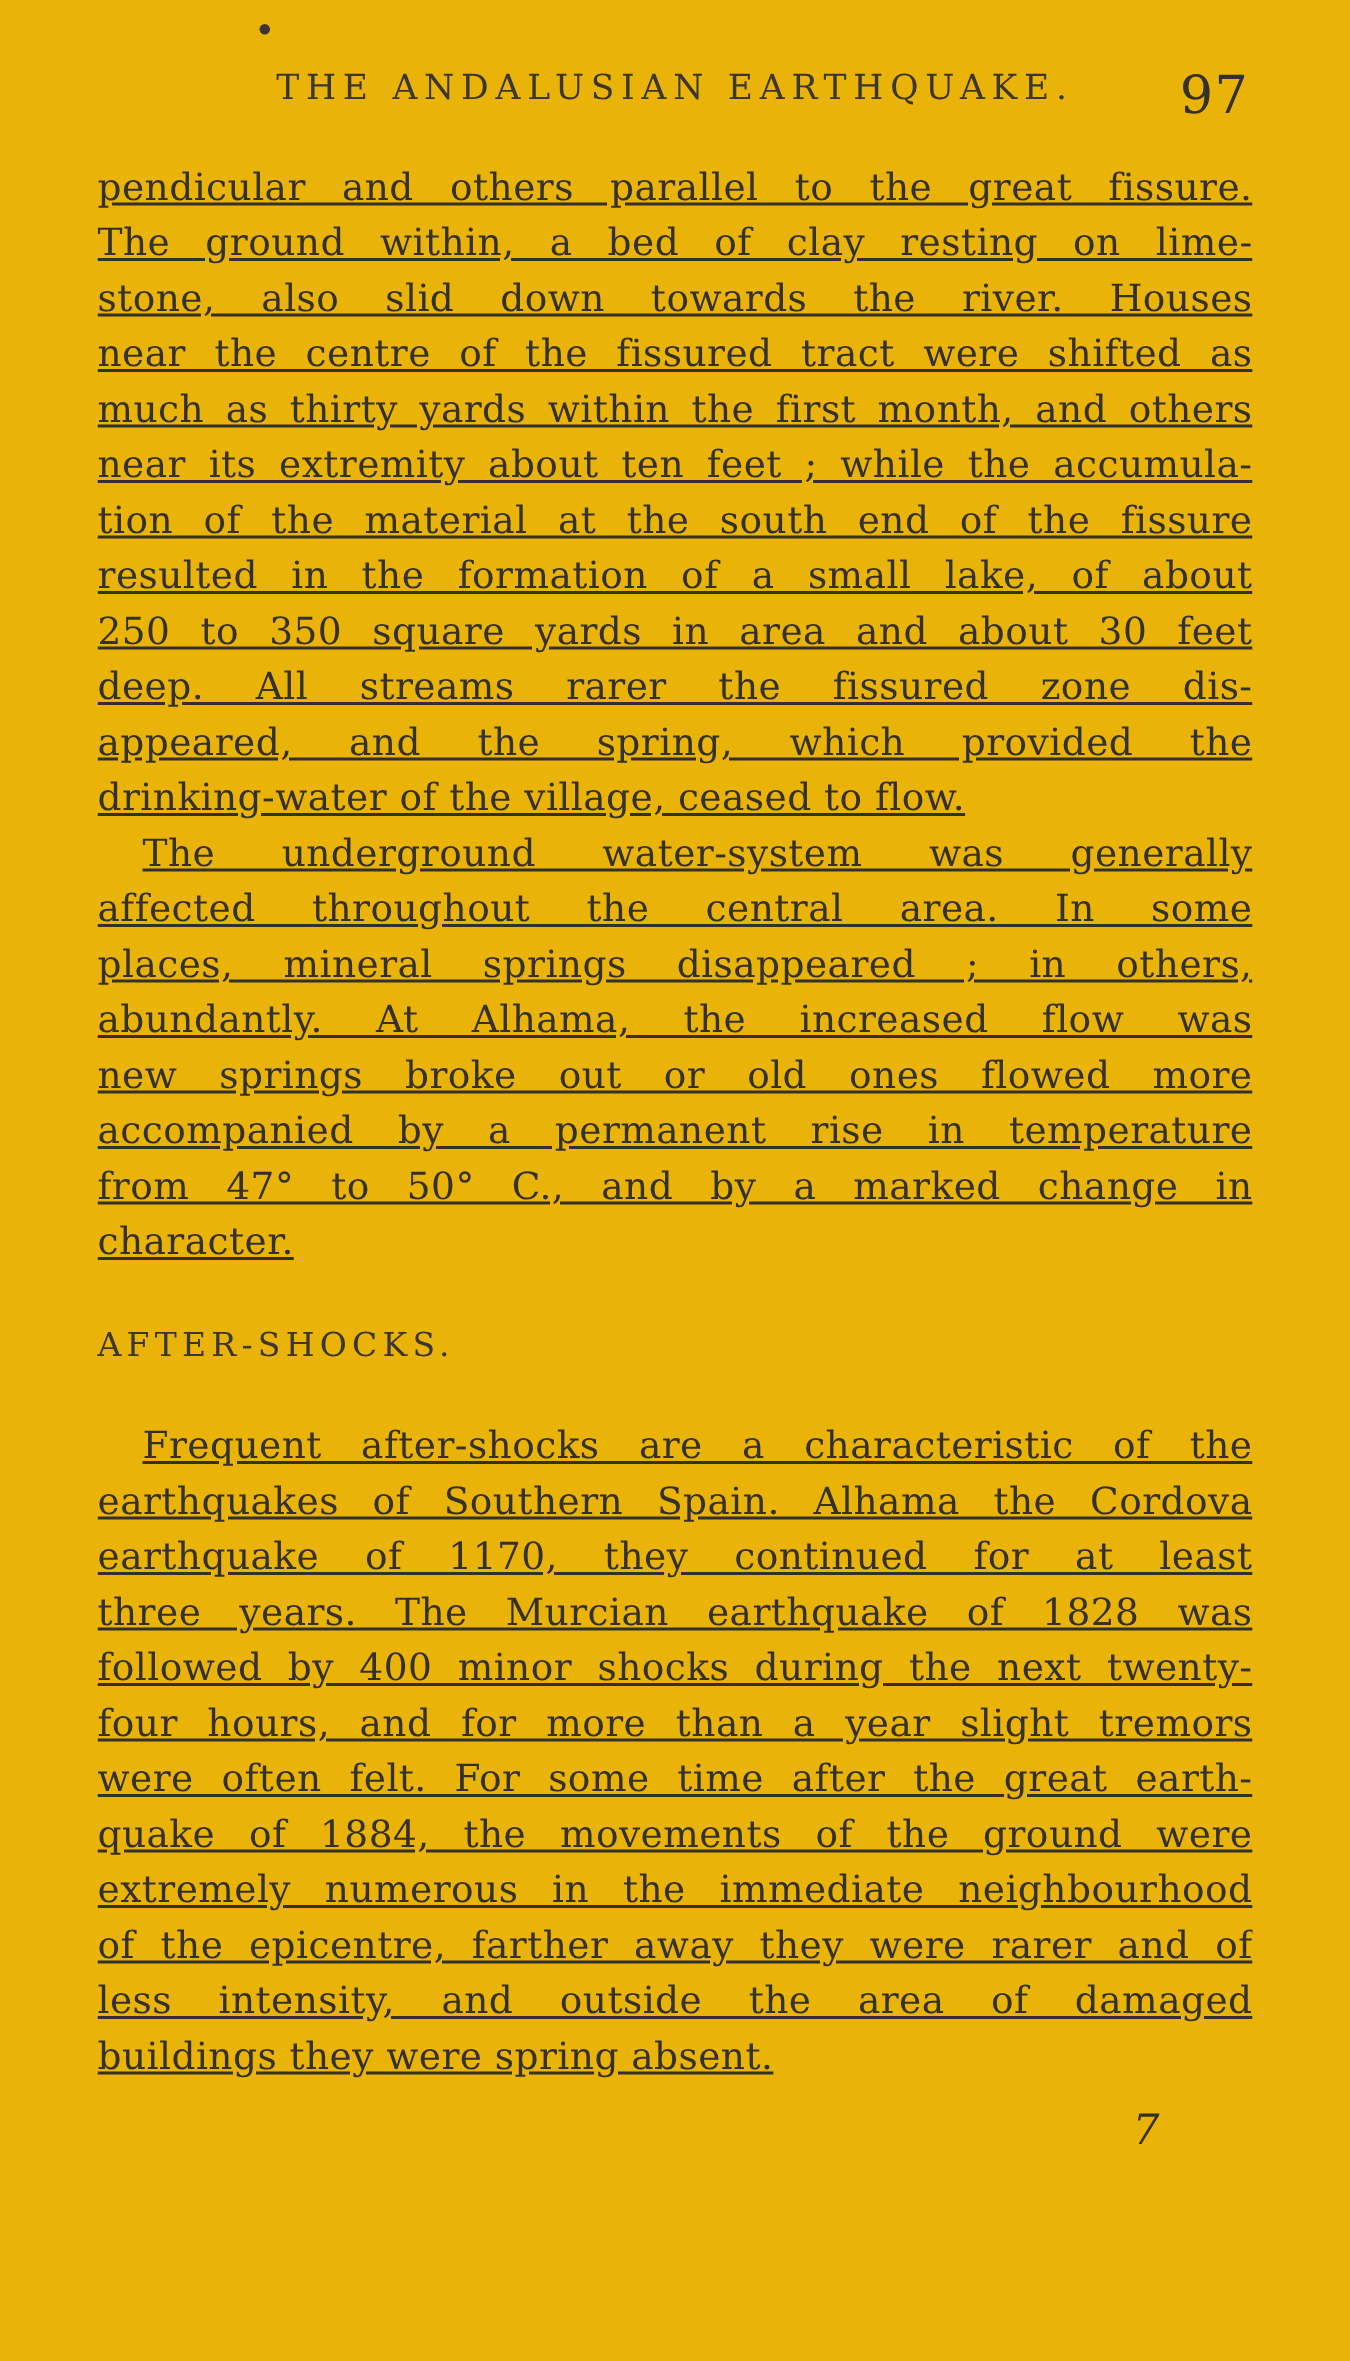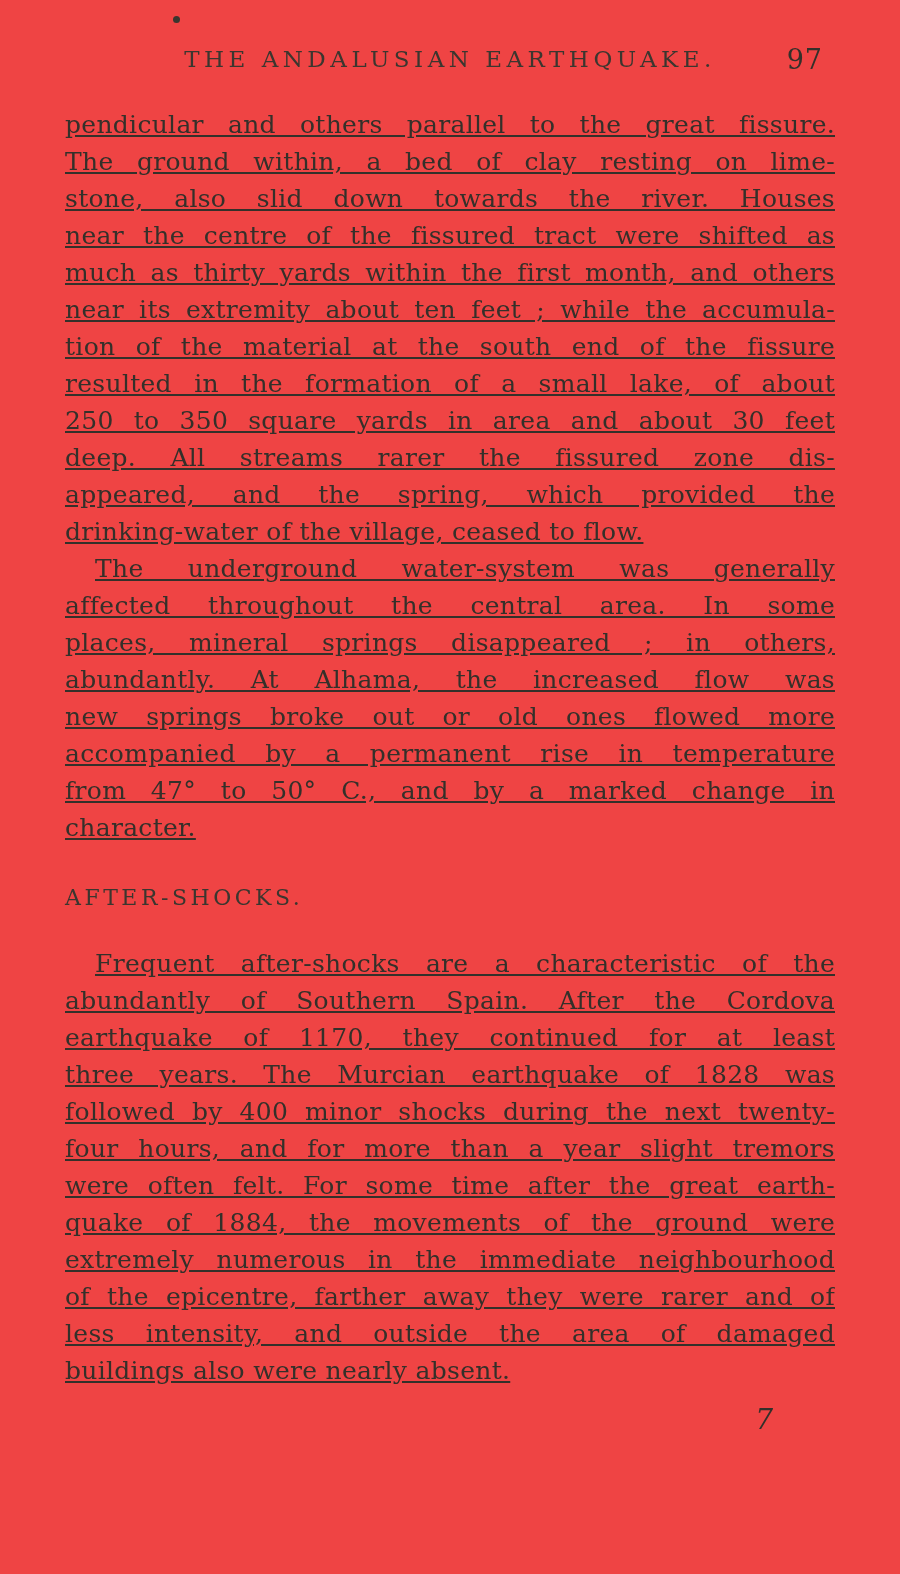--- a/index.html
+++ b/index.html
@@ -1,21 +1,21 @@
 <!DOCTYPE html>
 <html><head>
 <meta charset="utf-8">
 <style>
   html, body { margin: 0; padding: 0; background: #e8e6e1; }
   .page {
     position: relative;
     width: 900px;
     height: 1574px;
     margin: 0 auto;
-    background: #ef4444;
+    background: #eab308;
     font-family: "DejaVu Serif", "Liberation Serif", serif;
     color: #34302a;
     box-sizing: border-box;
     overflow: hidden;
   }
   .ink-dot {
     position: absolute;
     left: 173px;
     top: 16px;
     width: 7px;
@@ -31,23 +31,23 @@
   }
   .running-title {
     display: block;
     text-align: center;
     font-size: 23px;
     letter-spacing: 4.5px;
     color: #3b362f;
   }
   .page-number {
     position: absolute;
-    right: 12px;
+    right: 2px;
     top: 44px;
-    font-size: 27px;
+    font-size: 35px;
     letter-spacing: 1px;
   }
   .body {
     margin: 26px 65px 0 65px;
     font-size: 25px;
     line-height: 37px;
     letter-spacing: 0.3px;
   }
   .paragraph { margin: 0; }
   .line {
@@ -107,27 +107,27 @@
         <div class="line">places, mineral springs disappeared ; in others,</div>
         <div class="line">abundantly. At Alhama, the increased flow was</div>
         <div class="line">new springs broke out or old ones flowed more</div>
         <div class="line">accompanied by a permanent rise in temperature</div>
         <div class="line">from 47° to 50° C., and by a marked change in</div>
         <div class="line last">character.</div>
       </div>
       <div class="section-heading">AFTER-SHOCKS.</div>
       <div class="paragraph">
         <div class="line indent">Frequent after-shocks are a characteristic of the</div>
-        <div class="line">abundantly of Southern Spain. After the Cordova</div>
+        <div class="line">earthquakes of Southern Spain. Alhama the Cordova</div>
         <div class="line">earthquake of 1170, they continued for at least</div>
         <div class="line">three years. The Murcian earthquake of 1828 was</div>
         <div class="line">followed by 400 minor shocks during the next twenty-</div>
         <div class="line">four hours, and for more than a year slight tremors</div>
         <div class="line">were often felt. For some time after the great earth-</div>
         <div class="line">quake of 1884, the movements of the ground were</div>
         <div class="line">extremely numerous in the immediate neighbourhood</div>
         <div class="line">of the epicentre, farther away they were rarer and of</div>
         <div class="line">less intensity, and outside the area of damaged</div>
-        <div class="line last">buildings also were nearly absent.</div>
+        <div class="line last">buildings they were spring absent.</div>
       </div>
     </div>
   <div class="signature">7</div>
 </div>
 
 </body></html>

